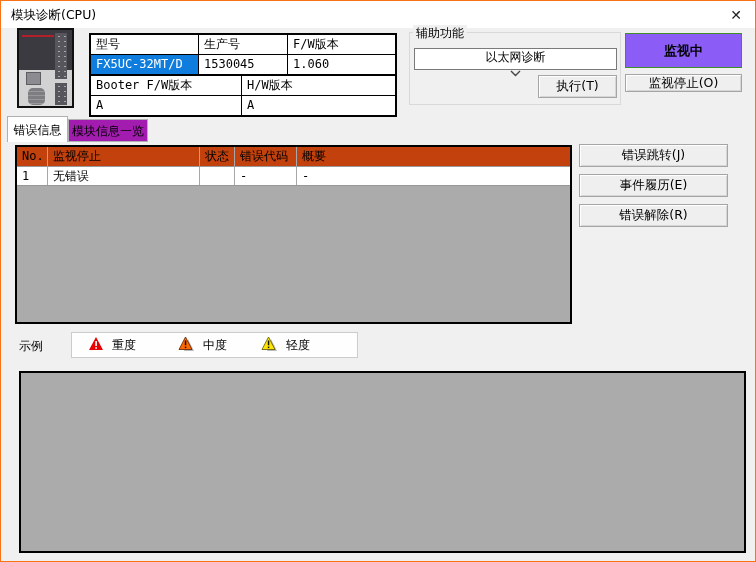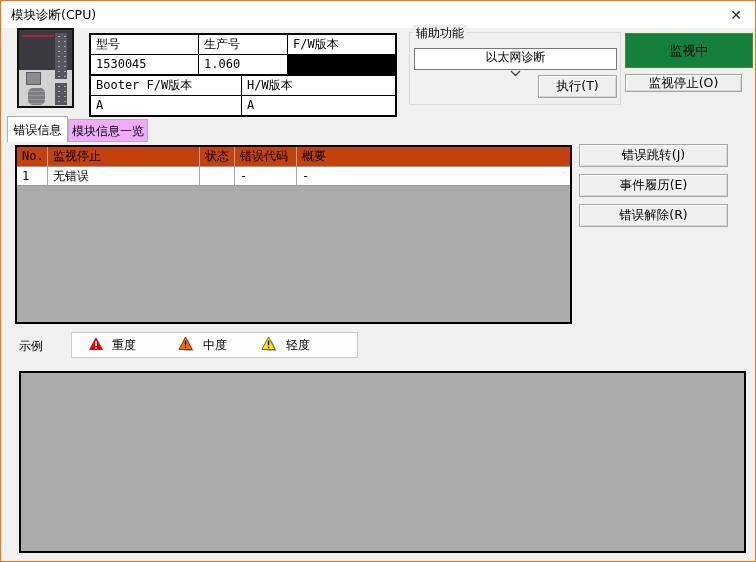--- a/index.html
+++ b/index.html
@@ -69,34 +69,34 @@
   }
   .combo .combo-text { flex: 1; }
   .btn {
     background: #efefef; border: 1px solid #a5a5a5;
     box-shadow: inset 1px 1px 0 #ffffff, inset -1px -1px 0 #d6d6d6;
     display: flex; align-items: center; justify-content: center;
     font-size: 12.5px; position: absolute; white-space: nowrap;
   }
   .exec-btn { left: 537px; top: 74px; width: 79px; height: 23px; }
   .monitor-btn {
-    left: 624px; top: 32px; width: 128px; height: 35px;
-    background: #15803d; border: 1px solid #3f8f2a; box-shadow: none; font-size: 13px;
+    left: 624px; top: 32px; width: 117px; height: 35px;
+    background: #8b5cf6; border: 1px solid #3f8f2a; box-shadow: none; font-size: 13px; font-weight: bold;
   }
   .stop-btn { left: 624px; top: 73px; width: 117px; height: 18px; }
 
   
   .tab-sel {
     position: absolute; left: 6px; top: 115px; width: 61px; height: 26px; z-index: 2;
     background: #fff; border: 1px solid #b0b0b0; border-bottom: none;
     text-align: center; padding-top: 5px;
   }
   .tab-unsel {
     position: absolute; left: 67px; top: 118px; width: 80px; height: 23px;
-    background: #f0abfc; border: 1px solid #b0b0b0;
+    background: #a21caf; border: 1px solid #b0b0b0;
     text-align: center; padding-top: 3px;
   }
 
   
   .error-box {
     position: absolute; left: 14px; top: 144px; width: 557px; height: 179px;
     border: 2px solid #000; background: #ababab;
   }
   .hdr-row { display: flex; height: 20px; background: #c2410c; border-bottom: 1px solid #989898; }
   .dat-row { display: flex; height: 19px; background: #fff; border-bottom: 1px solid #989898; }
@@ -143,20 +143,21 @@
     <div class="mi-conn bot"></div>
     <div class="mi-port"></div>
     <div class="mi-oval"></div>
   </div>
 
   <div class="info-table">
     <div class="info-grid-a">
       <div class="cell">型号</div>
       <div class="cell">生产号</div>
       <div class="cell">F/W版本</div>
+      <div class="cell selected">FX5UC-32MT/D</div>
       <div class="cell">1530045</div>
       <div class="cell">1.060</div>
     </div>
     <div class="info-grid-b">
       <div class="cell">Booter F/W版本</div>
       <div class="cell">H/W版本</div>
       <div class="cell">A</div>
       <div class="cell">A</div>
     </div>
   </div>

